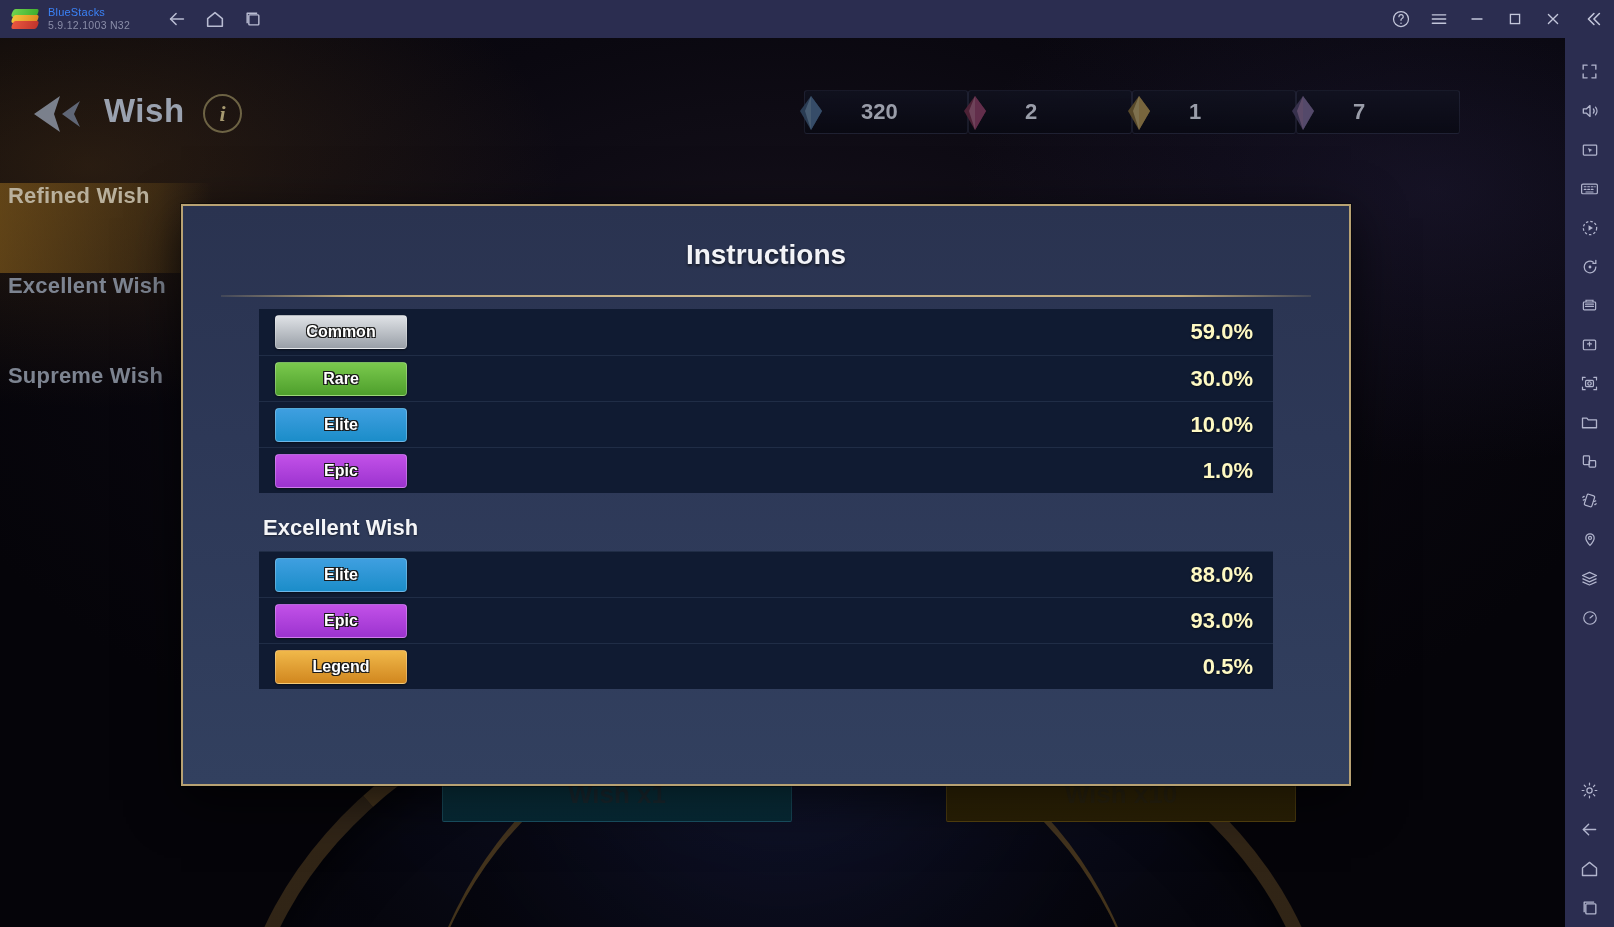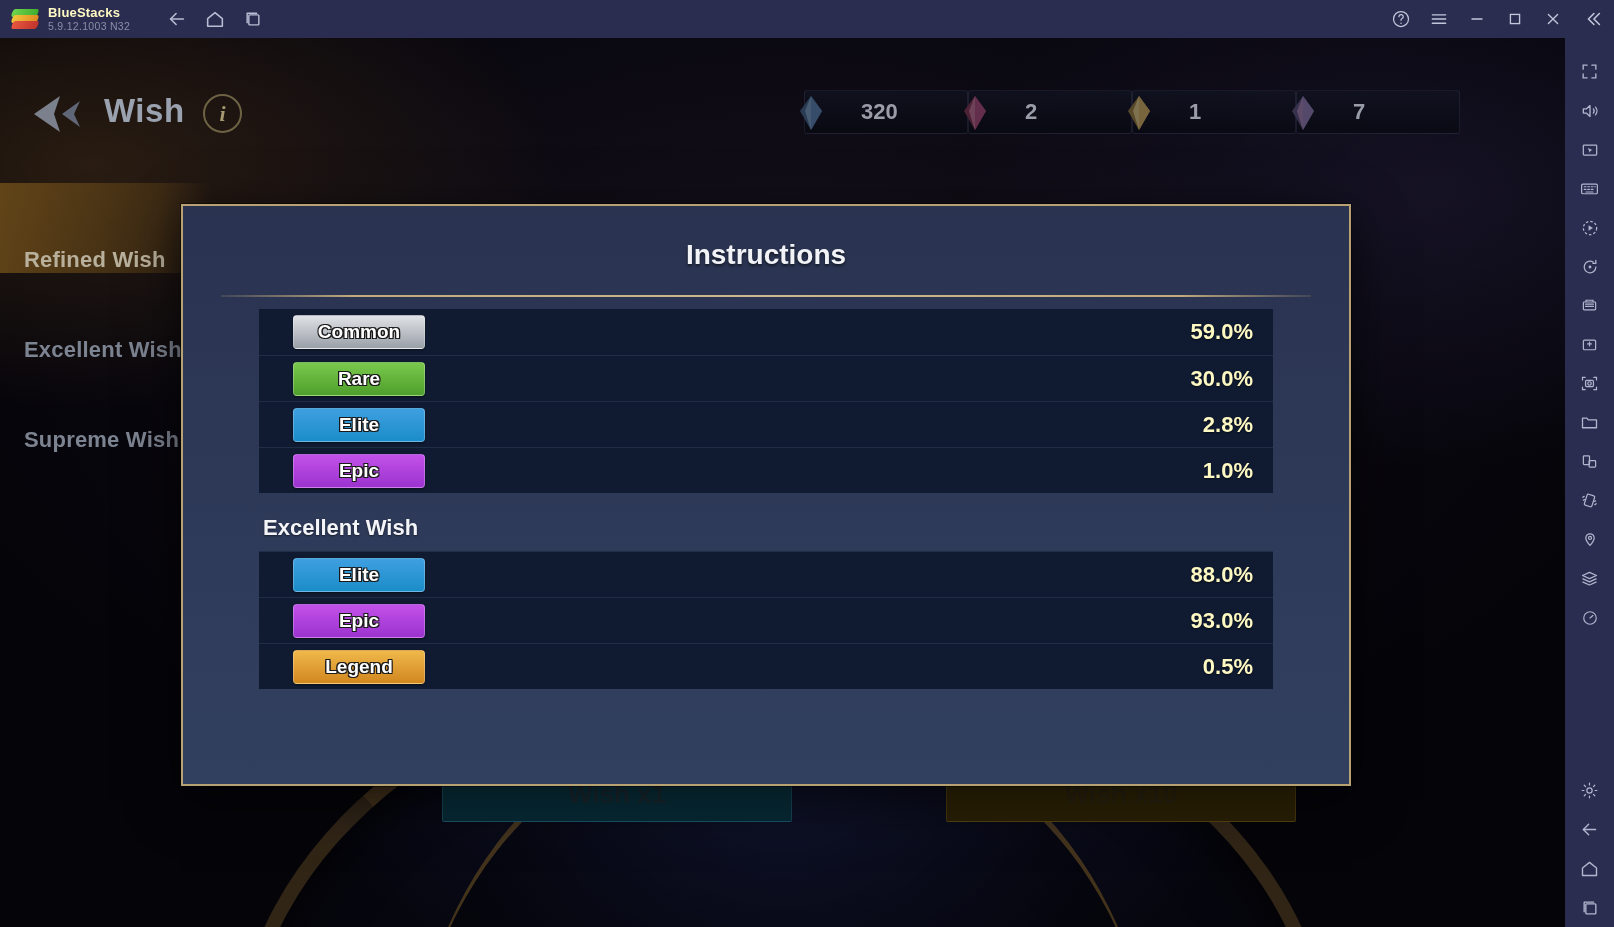--- a/index.html
+++ b/index.html
@@ -23,21 +23,21 @@
     width: 26px; height: 22px; margin-left: 12px; margin-right: 10px;
     position: relative; flex: none;
   }
   .bs-logo i { position: absolute; left: 0; width: 26px; height: 8px;
     border-radius: 3px / 5px; transform: skewX(-20deg); display:block; }
   .bs-logo i.l1 { top: 1px;  background: linear-gradient(90deg,#6fd44f,#3fae2e); }
   .bs-logo i.l2 { top: 7px;  background: linear-gradient(90deg,#f2c53a,#e08a22); }
   .bs-logo i.l3 { top: 13px; background: linear-gradient(90deg,#e8563f,#c0342c); }
 
   .bs-names { display: flex; flex-direction: column; line-height: 1.05; margin-right: 28px; }
-  .bs-name { font-size: 13px; font-weight: bold; color: #fef9c3; letter-spacing: .2px; }
+  .bs-name { font-size: 11px; font-weight: normal; color: #3b82f6; letter-spacing: .2px; }
   .bs-ver  { font-size: 10.5px; color: #8a8da8; letter-spacing: .3px; margin-top: 2px; }
 
   .bs-navbtn {
     width: 38px; height: 38px; display:flex; align-items:center; justify-content:center;
     color: #b9bcd2;
   }
   .bs-navbtn svg { display:block; }
 
   .bs-spacer { flex: 1 1 auto; }
 
@@ -132,22 +132,22 @@
     filter: saturate(.55) brightness(.62);
   }
   .g-cur .val {
     margin-left: 56px; font-size: 22px; font-weight: 600; color: #b9bdc9;
     opacity:.82;
   }
 
   
   .g-tabs { position:absolute; left:0; top:145px; width:212px; }
   .g-tab {
-    height: 90px; display:flex; align-items:flex-end;
-    padding-left: 24px;
+    height: 90px; display:flex; align-items:flex-start;
+    padding-left: 8px;
     font-size: 22px; font-weight: bold; color:#7d8491;
     letter-spacing:.2px;
   }
   .g-tab.active {
     background: linear-gradient(90deg, rgba(150,105,30,.55), rgba(120,85,25,.30) 75%, rgba(0,0,0,0));
     color: #b9b09c;
   }
 
   
   .g-actions { position:absolute; left:0; bottom:105px; width:1565px; height:56px; }
@@ -205,24 +205,24 @@
     height: 46px;
   }
   .trow.head .hq, .trow.head .hr {
     color:#66c6ef; font-size: 21px; font-weight: bold;
     text-shadow: 0 1px 2px rgba(0,0,0,.6);
   }
   .trow.head .hq { margin-left: 56px; }
   .trow.head .hr { margin-left:auto; margin-right: 20px; }
 
   .badge {
-    width: 132px; height: 34px; margin-left: 34px;
+    width: 132px; height: 34px; margin-left: 16px;
     border-radius: 4px;
     display:flex; align-items:center; justify-content:center;
-    font-size: 19px; font-weight: bold; color:#ffffff;
+    font-size: 16px; font-weight: bold; color:#ffffff;
     text-shadow: -1.2px -1.2px 0 #1a1a1a, 1.2px -1.2px 0 #1a1a1a, -1.2px 1.2px 0 #1a1a1a, 1.2px 1.2px 0 #1a1a1a;
     border: 1px solid rgba(255,255,255,.25);
     box-shadow: 0 1px 2px rgba(0,0,0,.5);
   }
   .badge.common { background: linear-gradient(180deg,#dfe2e6,#9aa0a8); }
   .badge.rare   { background: linear-gradient(180deg,#7ac94d,#4e9f2c); }
   .badge.elite  { background: linear-gradient(180deg,#3f9fe0,#1b8dc9); text-align: center; }
   .badge.epic   { background: linear-gradient(180deg,#c251e8,#9c33cf); }
   .badge.legend { background: linear-gradient(180deg,#f0b84a,#d1871f); }
 
@@ -406,21 +406,21 @@
             <span class="rate">59.0%</span>
           </div>
 
           <div class="trow">
             <span class="badge rare">Rare</span>
             <span class="rate">30.0%</span>
           </div>
 
           <div class="trow">
             <span class="badge elite">Elite</span>
-            <span class="rate">2.8%</span>
+            <span class="rate">10.0%</span>
           </div>
 
           <div class="trow">
             <span class="badge epic">Epic</span>
             <span class="rate">1.0%</span>
           </div>
         </div>
 
         <div class="section-title">Excellent Wish</div>
 

